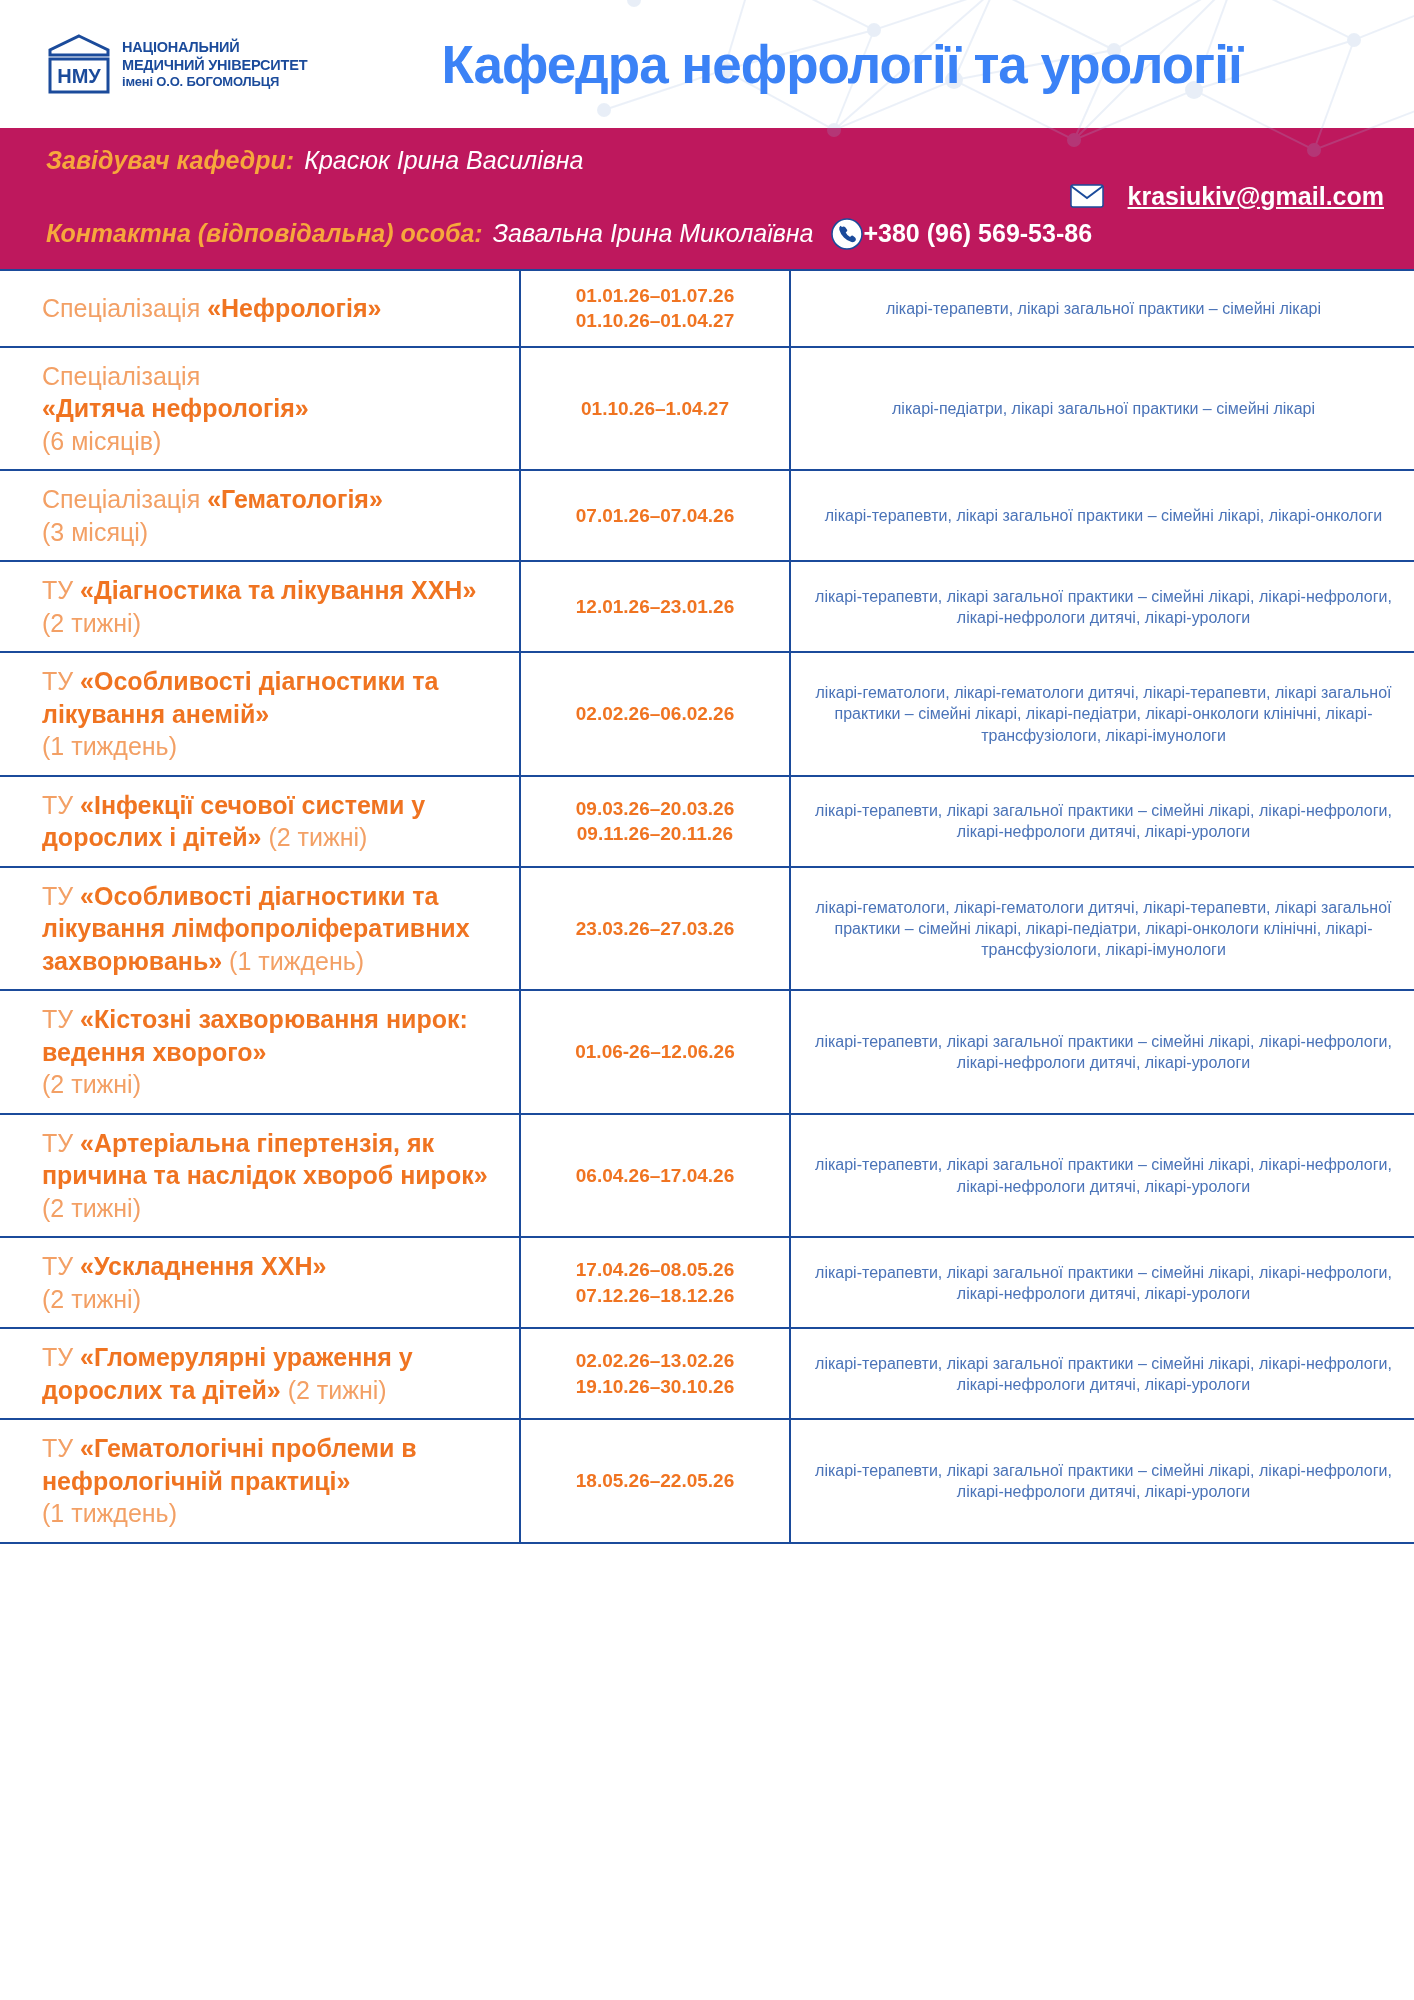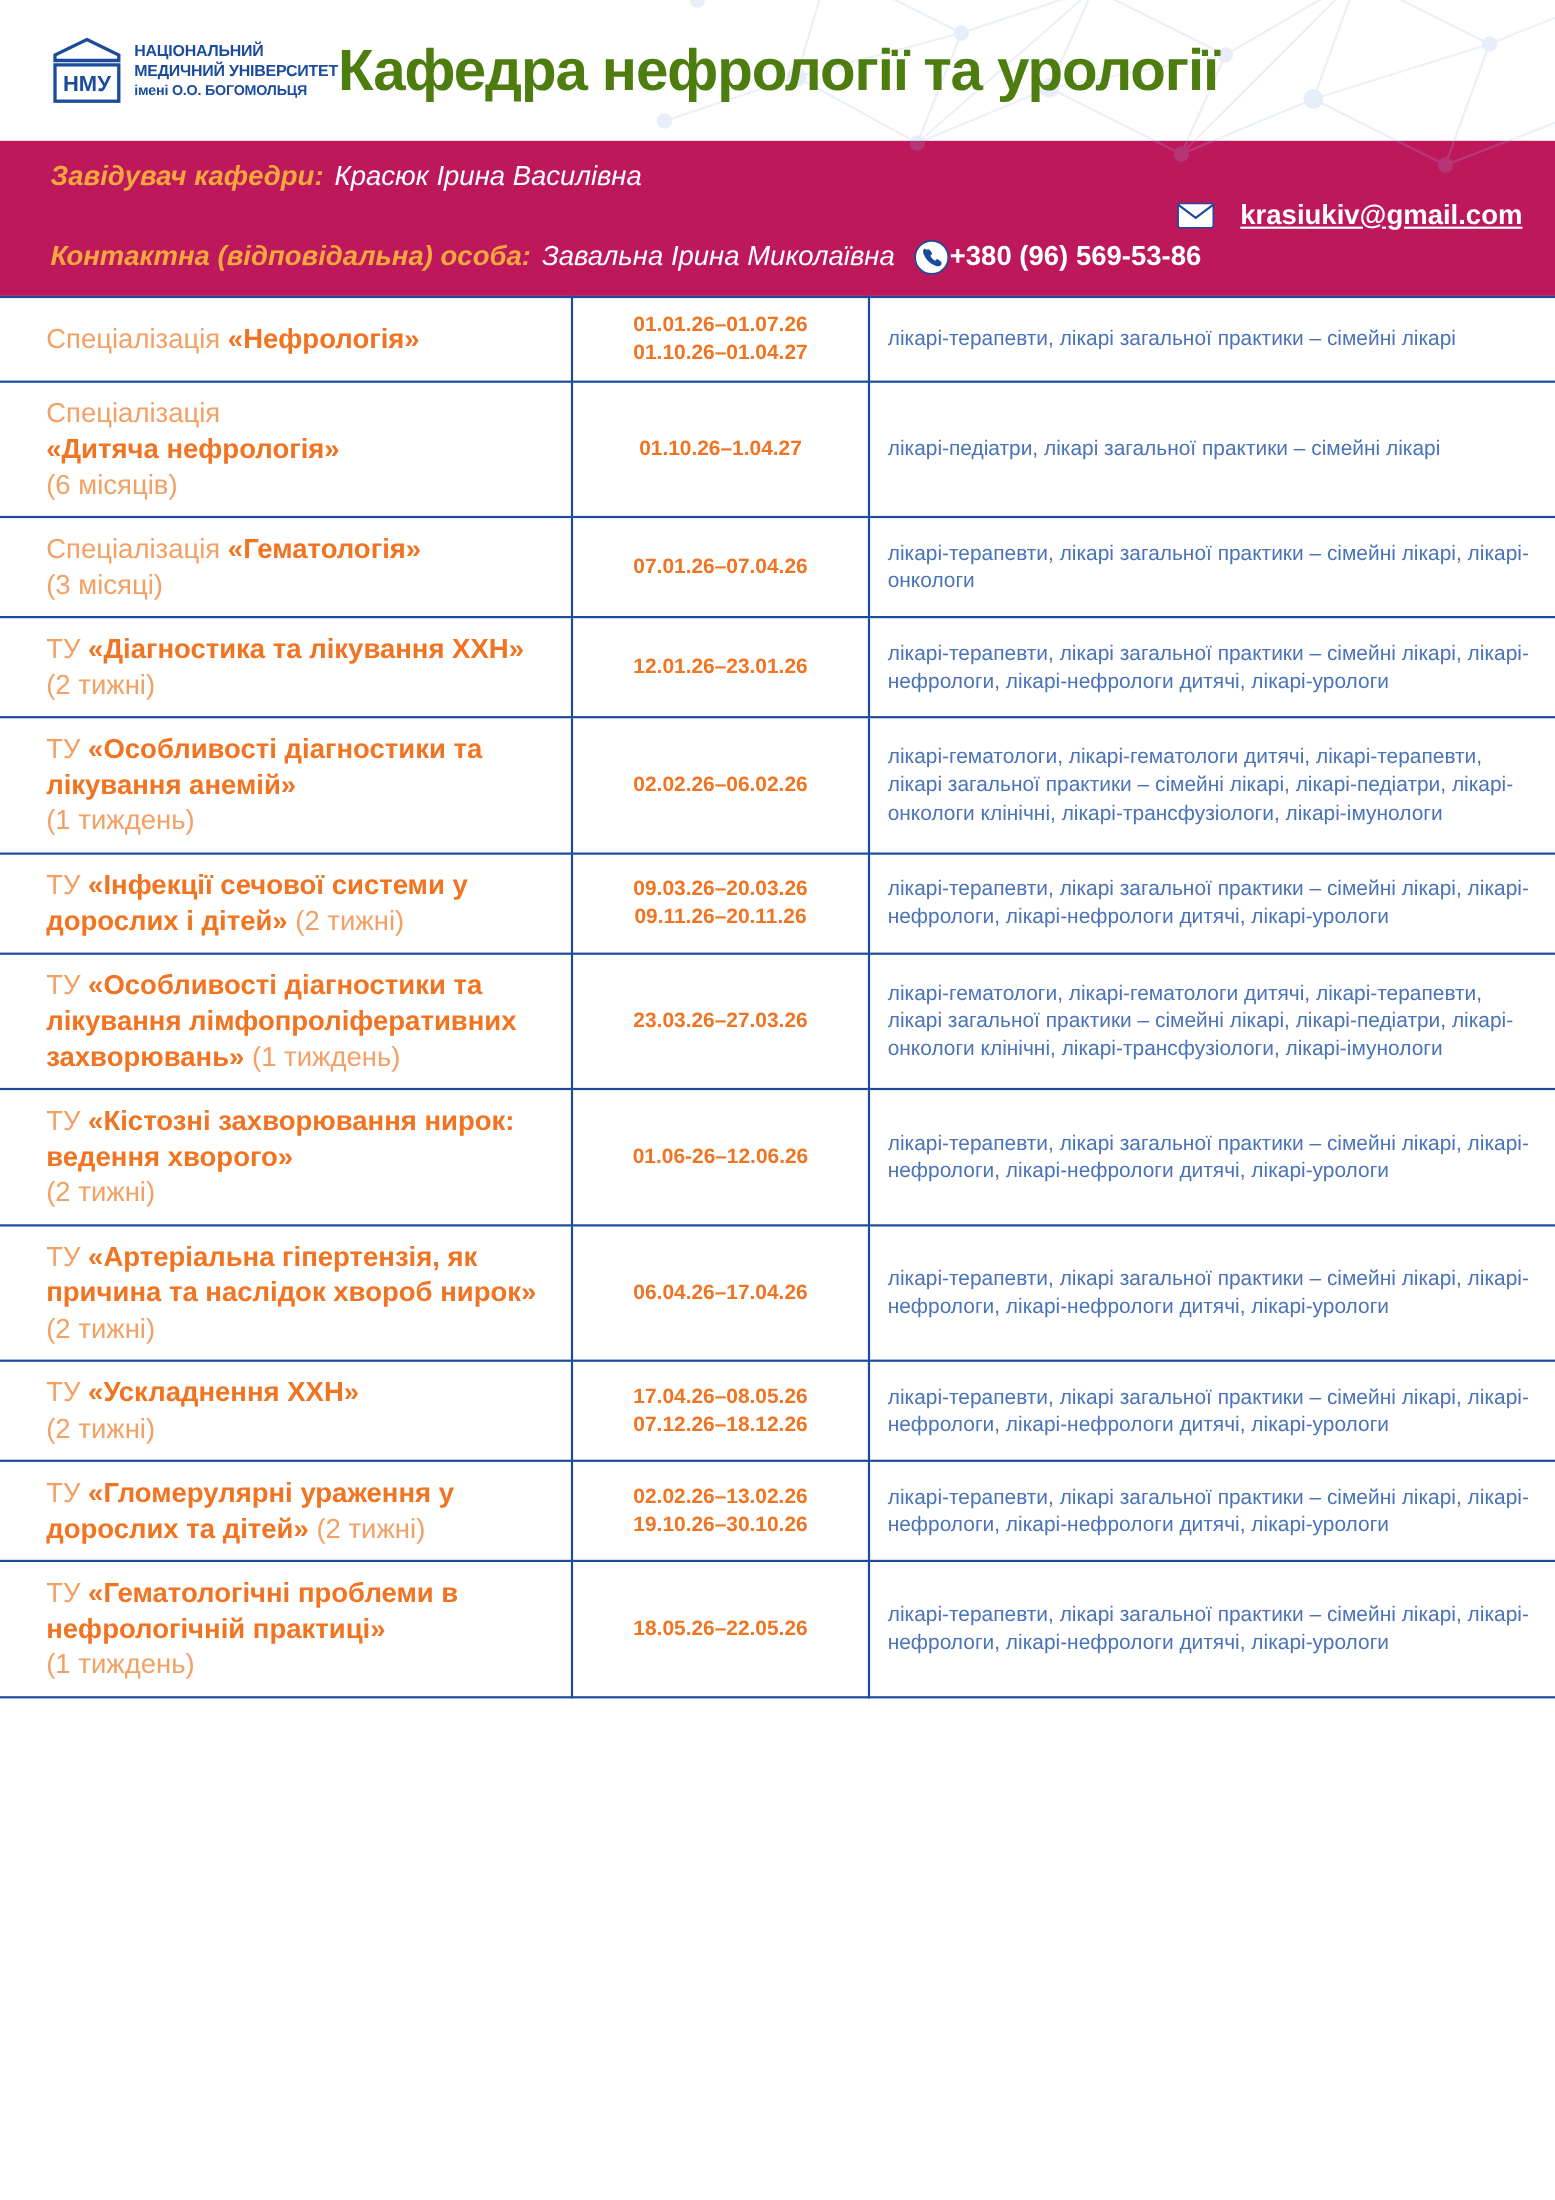--- a/index.html
+++ b/index.html
@@ -56,21 +56,22 @@
     line-height: 1.25;
     font-weight: bold;
     color: #1b4b9b;
     letter-spacing: -0.2px;
   }
   .logo-text .l3 {
     font-size: 13px;
   }
   .header-title {
     flex: 1 1 auto;
-    color: #4d7c0f;
+    text-align: center;
+    color: #3b82f6;
     font-size: 53px;
     font-weight: bold;
     letter-spacing: -1px;
     white-space: nowrap;
     padding-right: 20px;
   }
 
   
   .contact-band {
     background: #be185d;
@@ -170,23 +171,23 @@
   }
   .dates-cell {
     color: #f07421;
     font-size: 19px;
     font-weight: bold;
     line-height: 1.35;
     text-align: center;
   }
   .aud-cell {
     color: #4a73b8;
-    font-size: 19px;
+    font-size: 16px;
     line-height: 1.32;
-    text-align: left;
+    text-align: center;
     padding-left: 16px !important;
   }
 </style>
 </head>
 <body>
 
 <div class="page">
 
   <svg class="bg-molecule" viewBox="0 0 900 260" xmlns="http://www.w3.org/2000/svg">
     <g stroke="#9fb8dd" stroke-width="2" fill="none">

